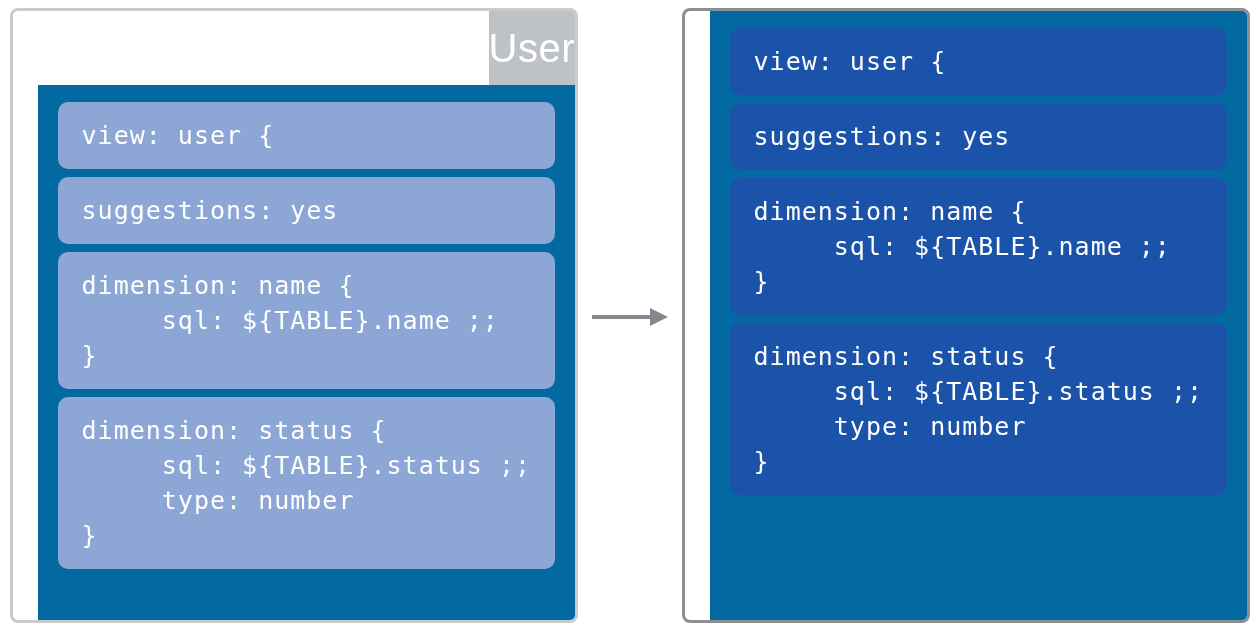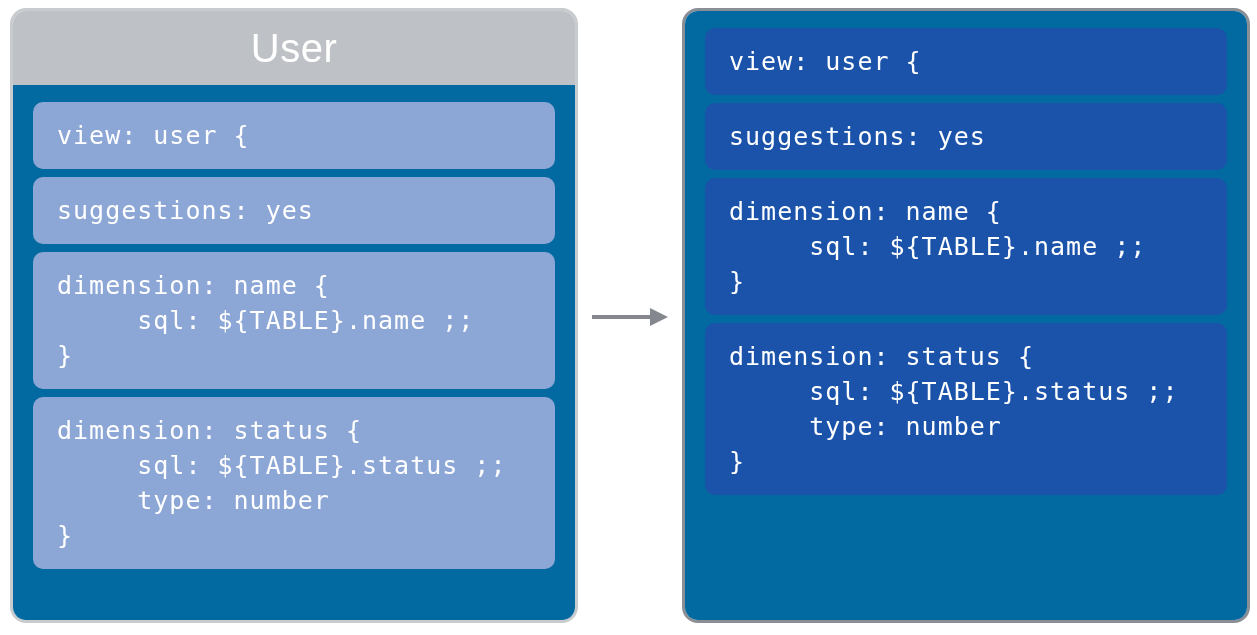--- a/index.html
+++ b/index.html
@@ -25,25 +25,26 @@
     position: relative;
     width: 1257px;
     height: 635px;
     display: flex;
     align-items: flex-start;
     padding: 8px 0 0 10px;
   }
   .panel {
     width: 568px;
     height: 615px;
-    border-radius: 16px;
+    border-radius: 8px;
     overflow: hidden;
     display: flex;
     flex-direction: column;
     background: #FFFFFF;
+    align-items: flex-end;
   }
   .panel-left  { border: 3px solid var(--left-border); }
   .panel-right { border: 3px solid var(--right-border); }
   .panel-header {
     height: 74px;
     flex: 0 0 74px;
     display: flex;
     align-items: center;
     justify-content: center;
     color: var(--text);

